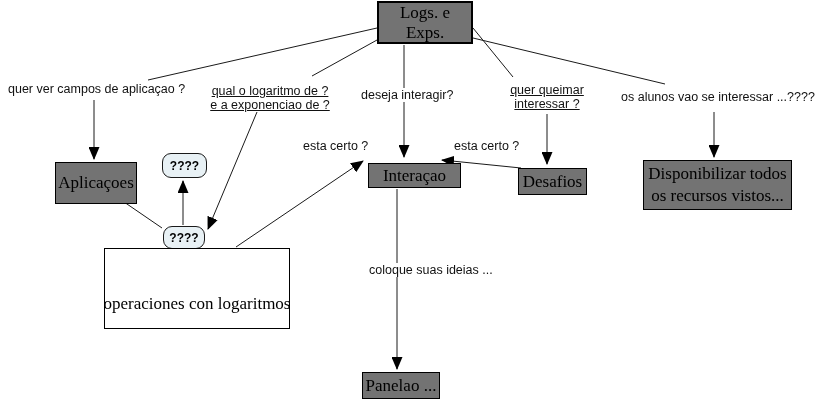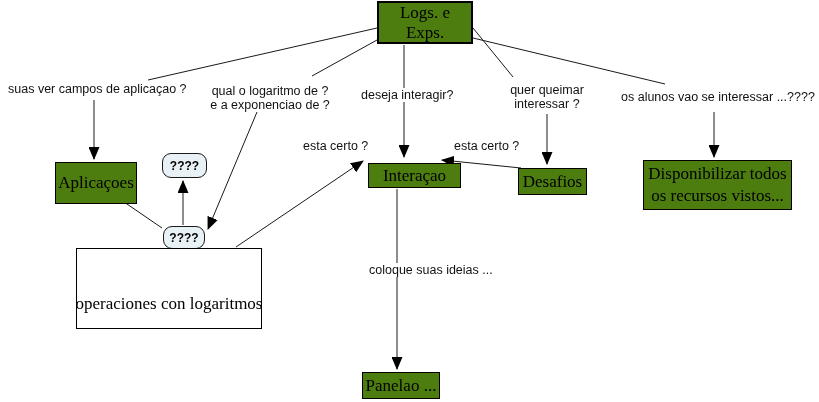--- a/index.html
+++ b/index.html
@@ -6,21 +6,21 @@
   #canvas{
     position:relative;
     width:819px;height:402px;
     background:#fff;
     font-family:"Liberation Sans",sans-serif;
     overflow:hidden;
   }
   #edges{position:absolute;left:0;top:0;z-index:1;}
   .node{
     position:absolute;z-index:2;
-    background:#4d7c0f;
+    background:#737373;
     border:1.5px solid #000;
     display:flex;flex-direction:column;align-items:center;justify-content:center;
     font-family:"Liberation Serif",serif;
     font-size:17px;color:#000;line-height:20px;
     box-sizing:border-box;text-align:center;white-space:nowrap;
   }
   .node.thick{border-width:2px;}
   .qnode{
     position:absolute;z-index:2;
     background:#e8f1f5;
@@ -37,21 +37,21 @@
     display:flex;align-items:flex-end;justify-content:center;
     font-family:"Liberation Serif",serif;font-size:17px;color:#000;
     padding-bottom:14px;white-space:nowrap;
   }
   .elabel{
     position:absolute;z-index:3;
     background:#fff;
     font-size:12.5px;color:#111;line-height:14px;
     padding:0 2px;white-space:nowrap;
   }
-  .elabel.center{text-align:center;}
+  .elabel.center{text-align:center;text-decoration:underline;}
 </style>
 </head>
 <body>
 
 <div id="canvas">
 
   <svg id="edges" width="819" height="402" viewBox="0 0 819 402">
     <defs>
       <marker id="arrow" markerUnits="userSpaceOnUse" markerWidth="13" markerHeight="11" refX="12" refY="5.5" orient="auto">
         <path d="M0,0 L13,5.5 L0,11 Z" fill="#000"></path>
@@ -98,29 +98,29 @@
 
   <div class="node" style="left:643px;top:160px;width:149px;height:50px;line-height:22px;">
     <span>Disponibilizar todos</span>
     <span>os recursos vistos...</span>
   </div>
 
   <div class="qnode" style="left:163px;top:226px;width:42px;height:23px;">
     <span>????</span>
   </div>
 
-  <div class="bigbox" style="left:76px;top:248px;width:186px;height:81px;">
+  <div class="bigbox" style="left:104px;top:248px;width:186px;height:81px;">
     <span>operaciones con logaritmos</span>
   </div>
 
   <div class="node" style="left:362px;top:372px;width:78px;height:27px;">
     <span>Panelao ...</span>
   </div>
 
-  <div class="elabel" style="left:6px;top:82px;">suas ver campos de aplicaçao ?</div>
+  <div class="elabel" style="left:6px;top:82px;">quer ver campos de aplicaçao ?</div>
 
   <div class="elabel center" style="left:206px;top:84px;width:124px;">
     <div>qual o logaritmo de ?</div>
     <div>e a exponenciao de ?</div>
   </div>
 
   <div class="elabel" style="left:359px;top:88px;">deseja interagir?</div>
 
   <div class="elabel center" style="left:503px;top:83px;width:84px;">
     <div>quer queimar</div>

